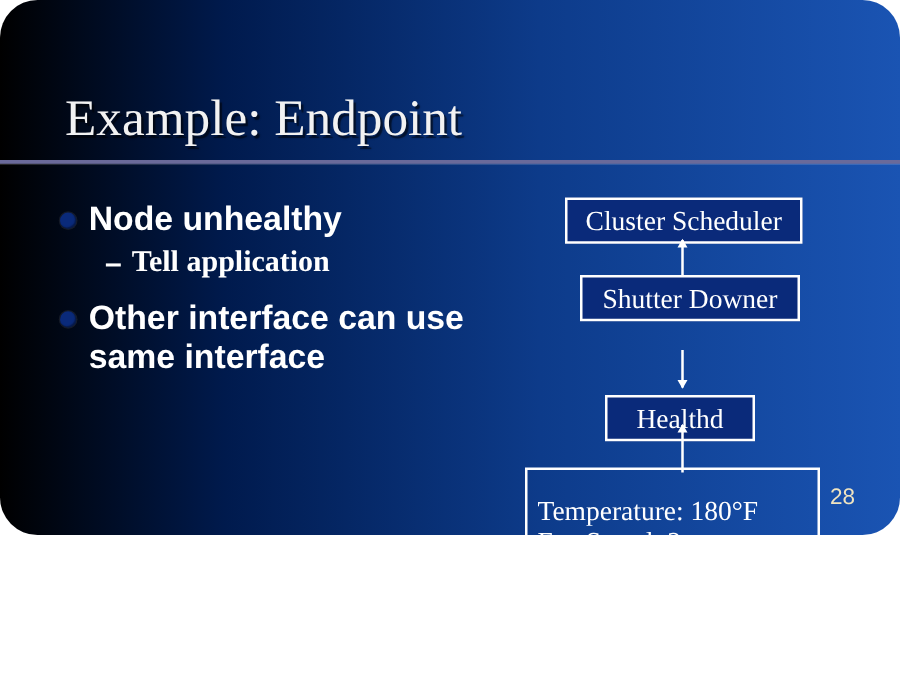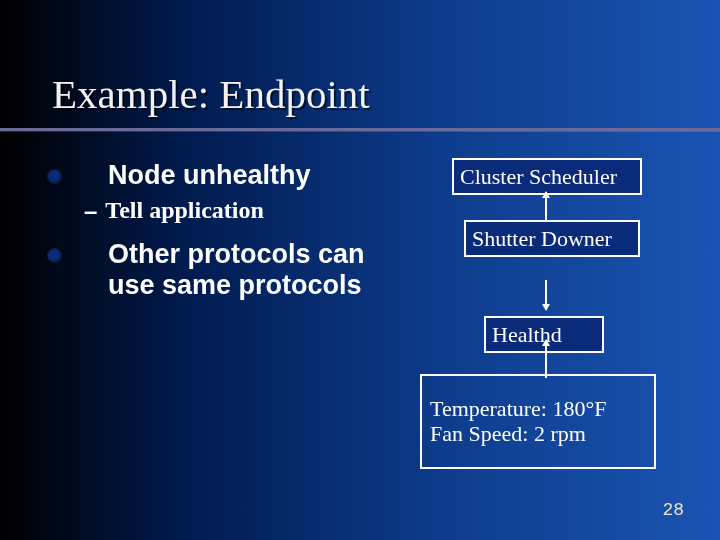--- a/index.html
+++ b/index.html
@@ -5,24 +5,25 @@
   html, body {
     margin: 0;
     padding: 0;
     width: 720px;
     height: 540px;
     overflow: hidden;
     font-family: "Times New Roman", Times, serif;
   }
   .slide {
     width: 720px;
-    height: 540px;
+    height: 428px;
     background: linear-gradient(to right, #000000 0%, #001a4d 25%, #0d3b8a 60%, #1a54b3 100%);
     position: relative;
     color: #ffffff;
+    border-radius: 30px;
   }
   .title {
     position: absolute;
     top: 70px;
     left: 52px;
     font-size: 41px;
     color: #f2f2f2;
     text-shadow: 2px 2px 1px rgba(0,0,0,0.6);
   }
   .title-rule {
@@ -54,21 +55,20 @@
     margin-right: 10px;
     flex-shrink: 0;
     box-shadow: inset -1px -1px 1px rgba(0,0,0,0.4), 0 0 0 1px rgba(255,255,255,0.08);
   }
   .bullet-text {
     font-family: Arial, Helvetica, sans-serif;
     font-weight: bold;
     font-size: 27px;
     line-height: 1.15;
     color: #ffffff;
-    margin-left: 37px;
   }
   .sub-row {
     display: flex;
     align-items: flex-start;
     margin: 6px 0 14px 36px;
   }
   .sub-dash {
     font-family: Arial, sans-serif;
     font-weight: bold;
     font-size: 24px;
@@ -86,20 +86,21 @@
     top: 158px;
     left: 420px;
     width: 260px;
   }
   .box {
     border: 2px solid #ffffff;
     background: #0a2a7a;
     color: #ffffff;
     font-family: "Times New Roman", serif;
     font-size: 22px;
+    text-align: center;
     padding: 4px 6px;
     line-height: 1.15;
     box-sizing: border-box;
   }
   .box-transparent {
     border: 2px solid #ffffff;
     background: transparent;
     color: #ffffff;
     font-family: "Times New Roman", serif;
     font-size: 22px;
@@ -127,21 +128,21 @@
   .conn3::before {
     content:""; position:absolute; top:-1px; left:-3px;
     border-left:4px solid transparent; border-right:4px solid transparent;
     border-bottom:7px solid #ffffff;
   }
   .b4 { position: absolute; top: 216px; left: 0; width: 236px; }
   .page-num {
     position: absolute;
     bottom: 20px;
     right: 36px;
-    font-family: Liberation Mono, monospace;
+    font-family: Liberation Sans, sans-serif;
     font-size: 18px;
     color: #f0e4c0;
     margin-top: 14px;
   }
 </style>
 </head>
 <body>
 
 <div class="slide">
 
@@ -152,21 +153,21 @@
     <div class="bullet-row">
       <div class="bullet-dot"></div>
       <div class="bullet-text">Node unhealthy</div>
     </div>
     <div class="sub-row">
       <div class="sub-dash">–</div>
       <div class="sub-text">Tell application</div>
     </div>
     <div class="bullet-row">
       <div class="bullet-dot"></div>
-      <div class="bullet-text">Other protocols can use same protocols</div>
+      <div class="bullet-text">Other interface can use same interface</div>
     </div>
   </div>
 
   <div class="diagram">
     <div class="box b1">Cluster Scheduler</div>
     <div class="conn1"></div>
     <div class="box b2">
       <div>Shutter Downer</div>
     </div>
     <div class="conn2"></div>

